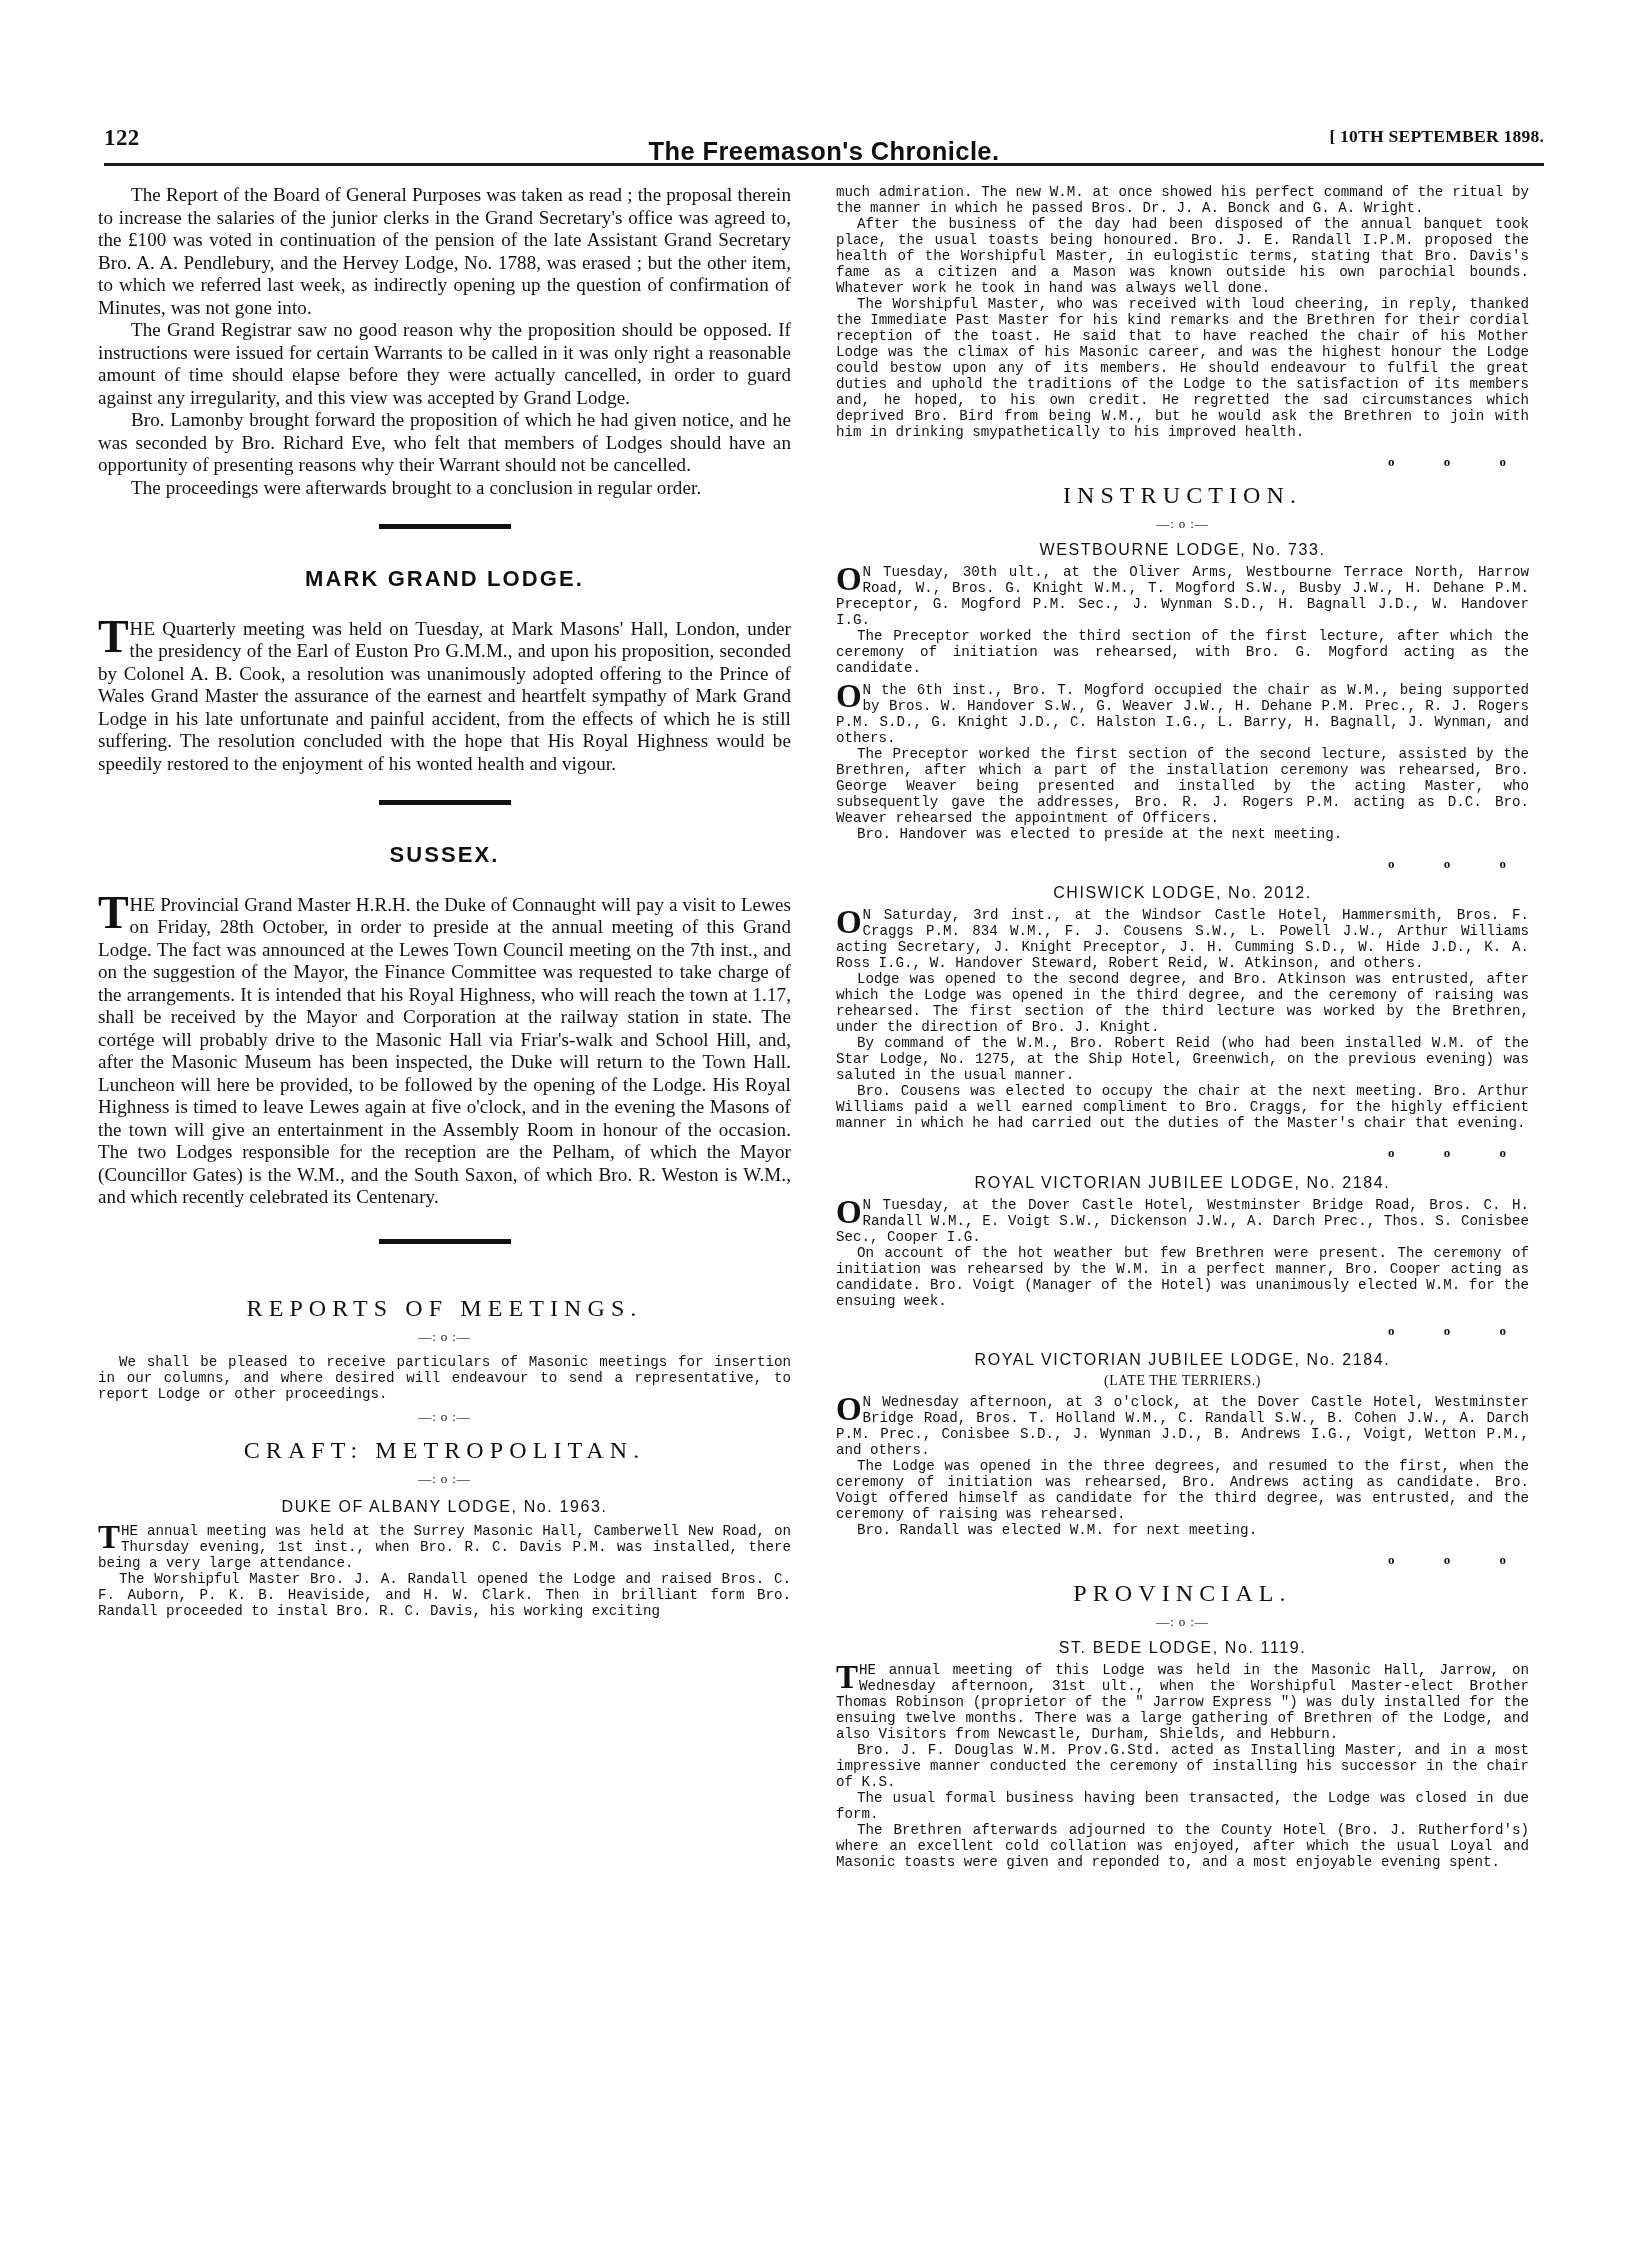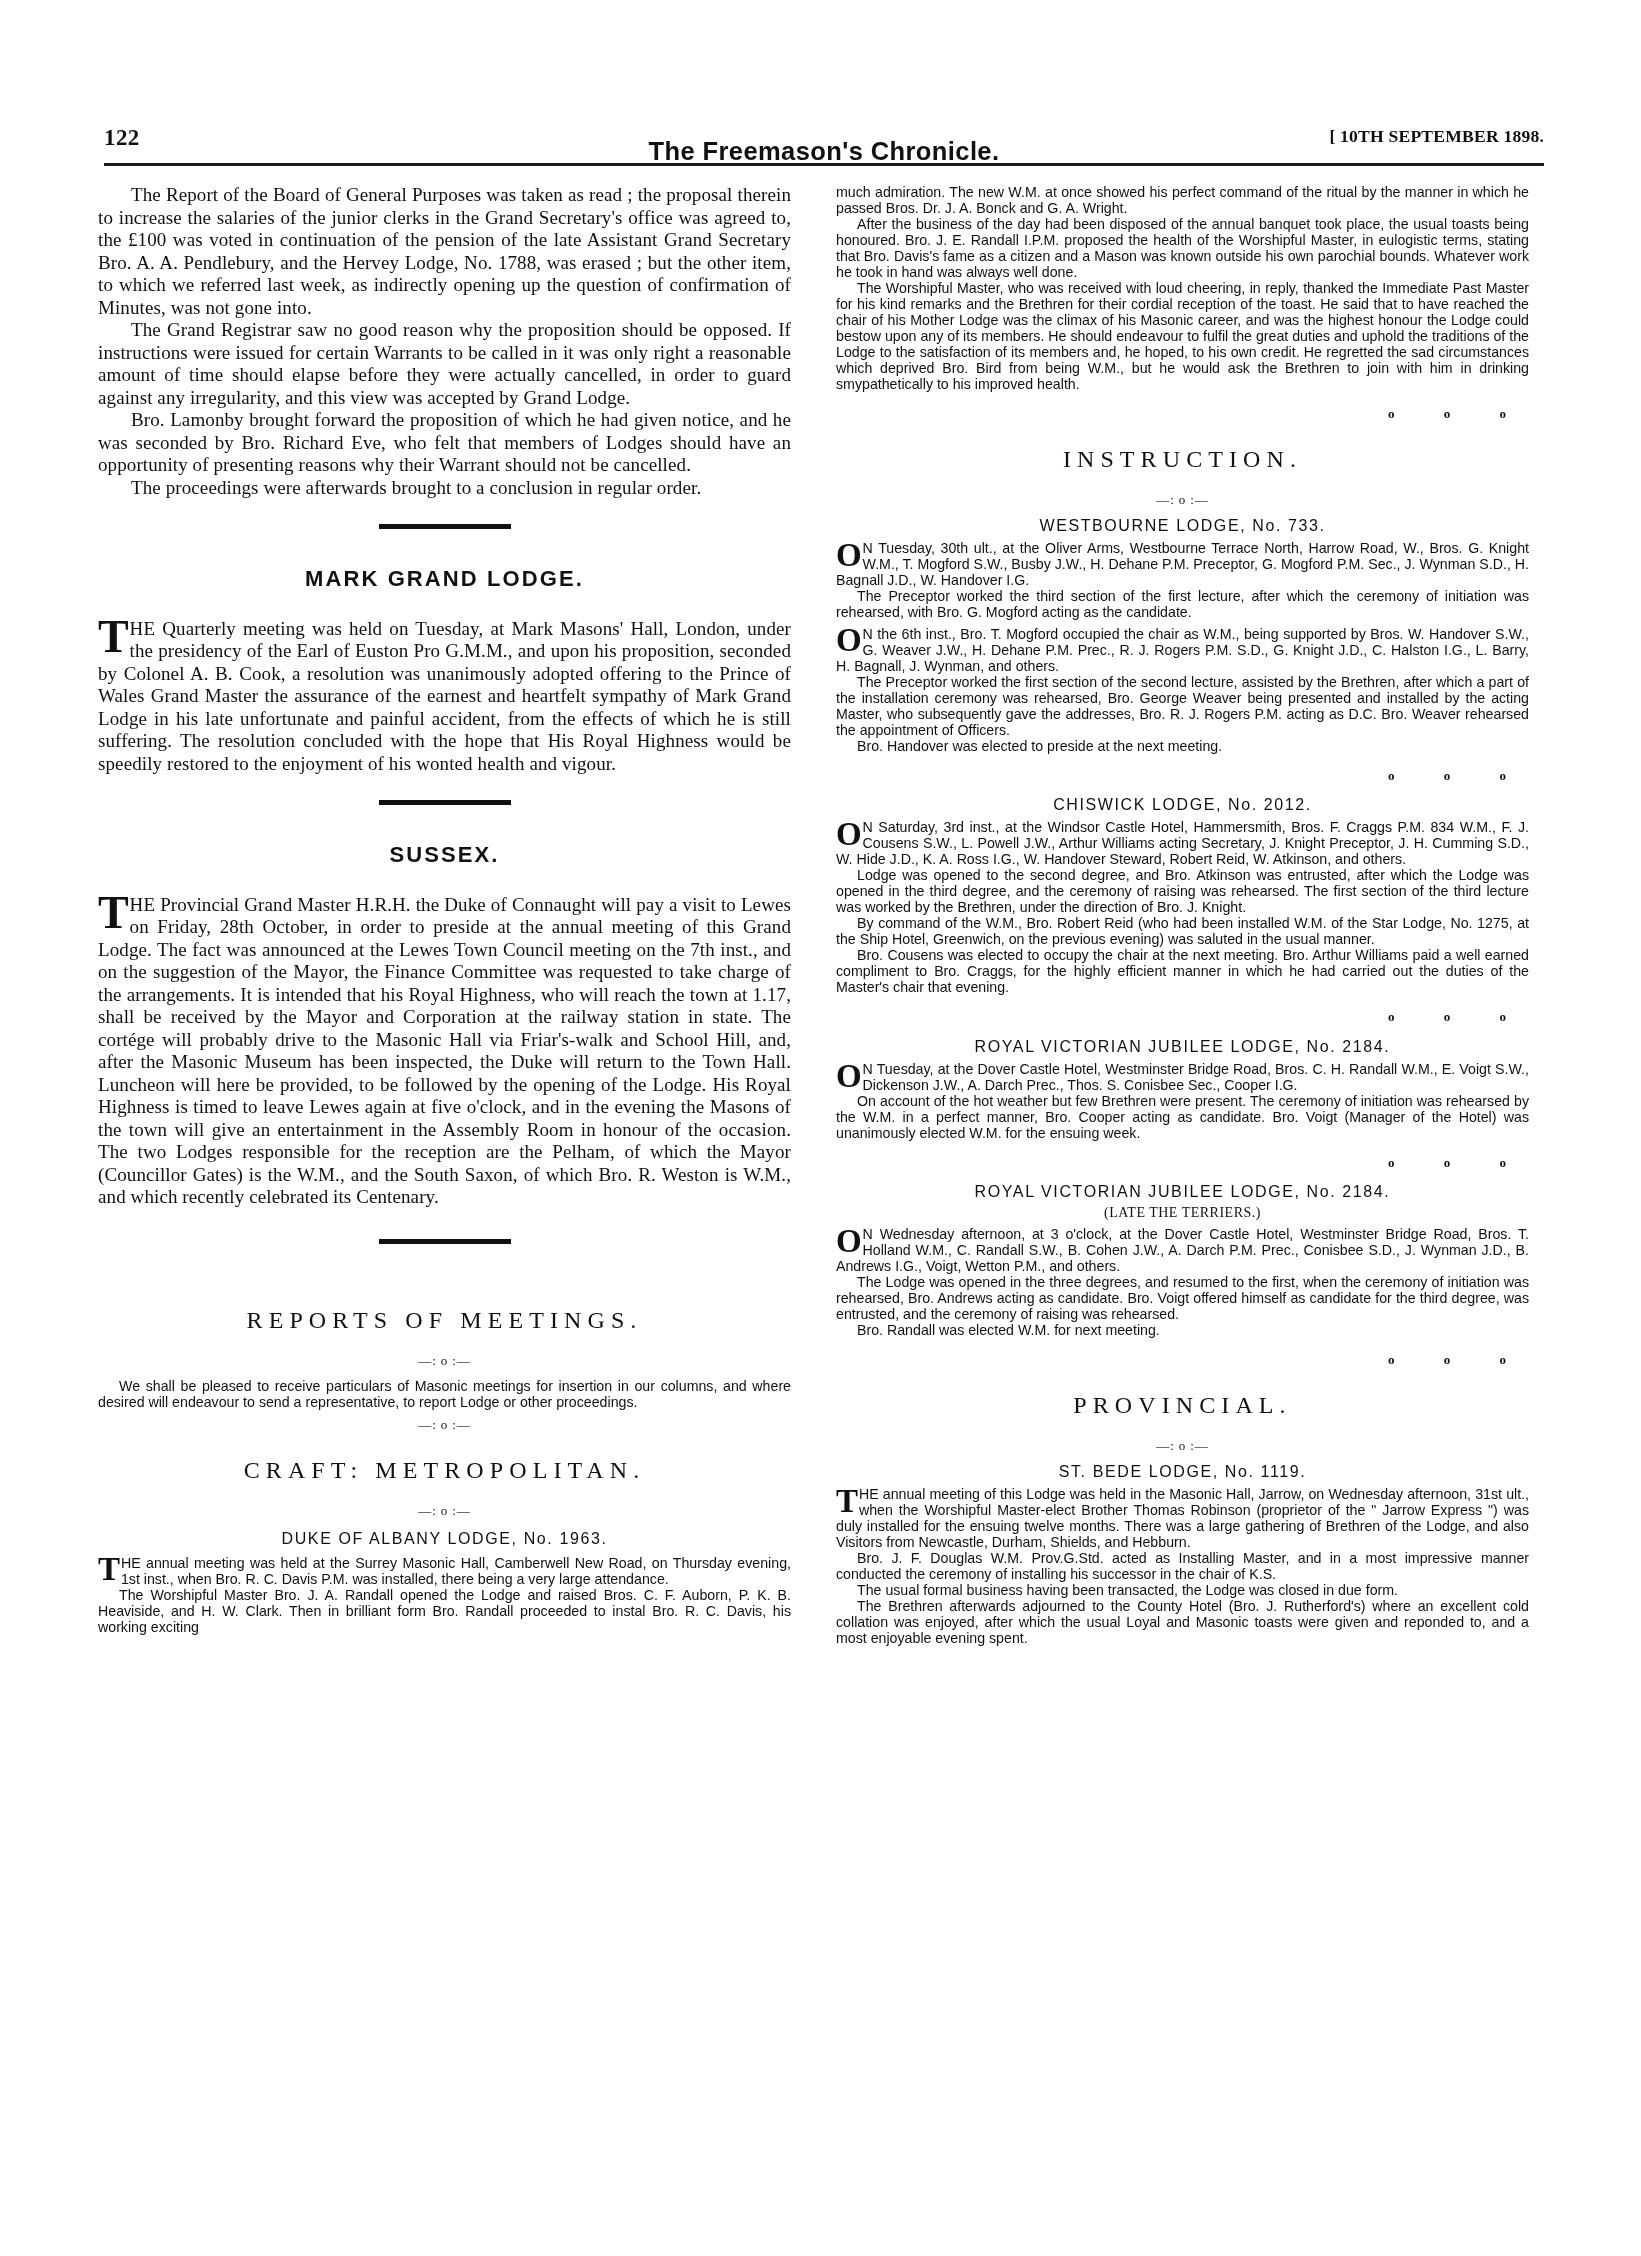--- a/index.html
+++ b/index.html
@@ -87,21 +87,21 @@
     letter-spacing: 0.1px;
   }
 
   
   .rep p {
     margin: 0;
     font-size: 14.2px;
     line-height: 16px;
     text-align: justify;
     text-indent: 21px;
-    font-family: Liberation Sans, sans-serif;
+    font-family: Liberation Mono, monospace;
   }
   .rep p.noindent { text-indent: 0; }
 
   
   .dropcap-wrap { position: relative; }
   .dropcap-wrap .dc {
     float: left;
     font-family: "Liberation Serif", serif;
     font-weight: 700;
     line-height: 0.80;
@@ -114,21 +114,21 @@
   
   h2.sect-bold {
     margin: 12px;
     text-align: center;
     font-family: "Liberation Sans", sans-serif;
     font-weight: 700;
     font-size: 22px;
     letter-spacing: 2.1px;
   }
   h2.sect-roman {
-    margin: 12px;
+    margin: 0;
     text-align: center;
     font-family: "Liberation Serif", serif;
     font-weight: 400;
     font-size: 24px;
     letter-spacing: 6.1px;
   }
   h3.lodge {
     margin: 0;
     text-align: center;
     font-family: "Liberation Sans", sans-serif;

